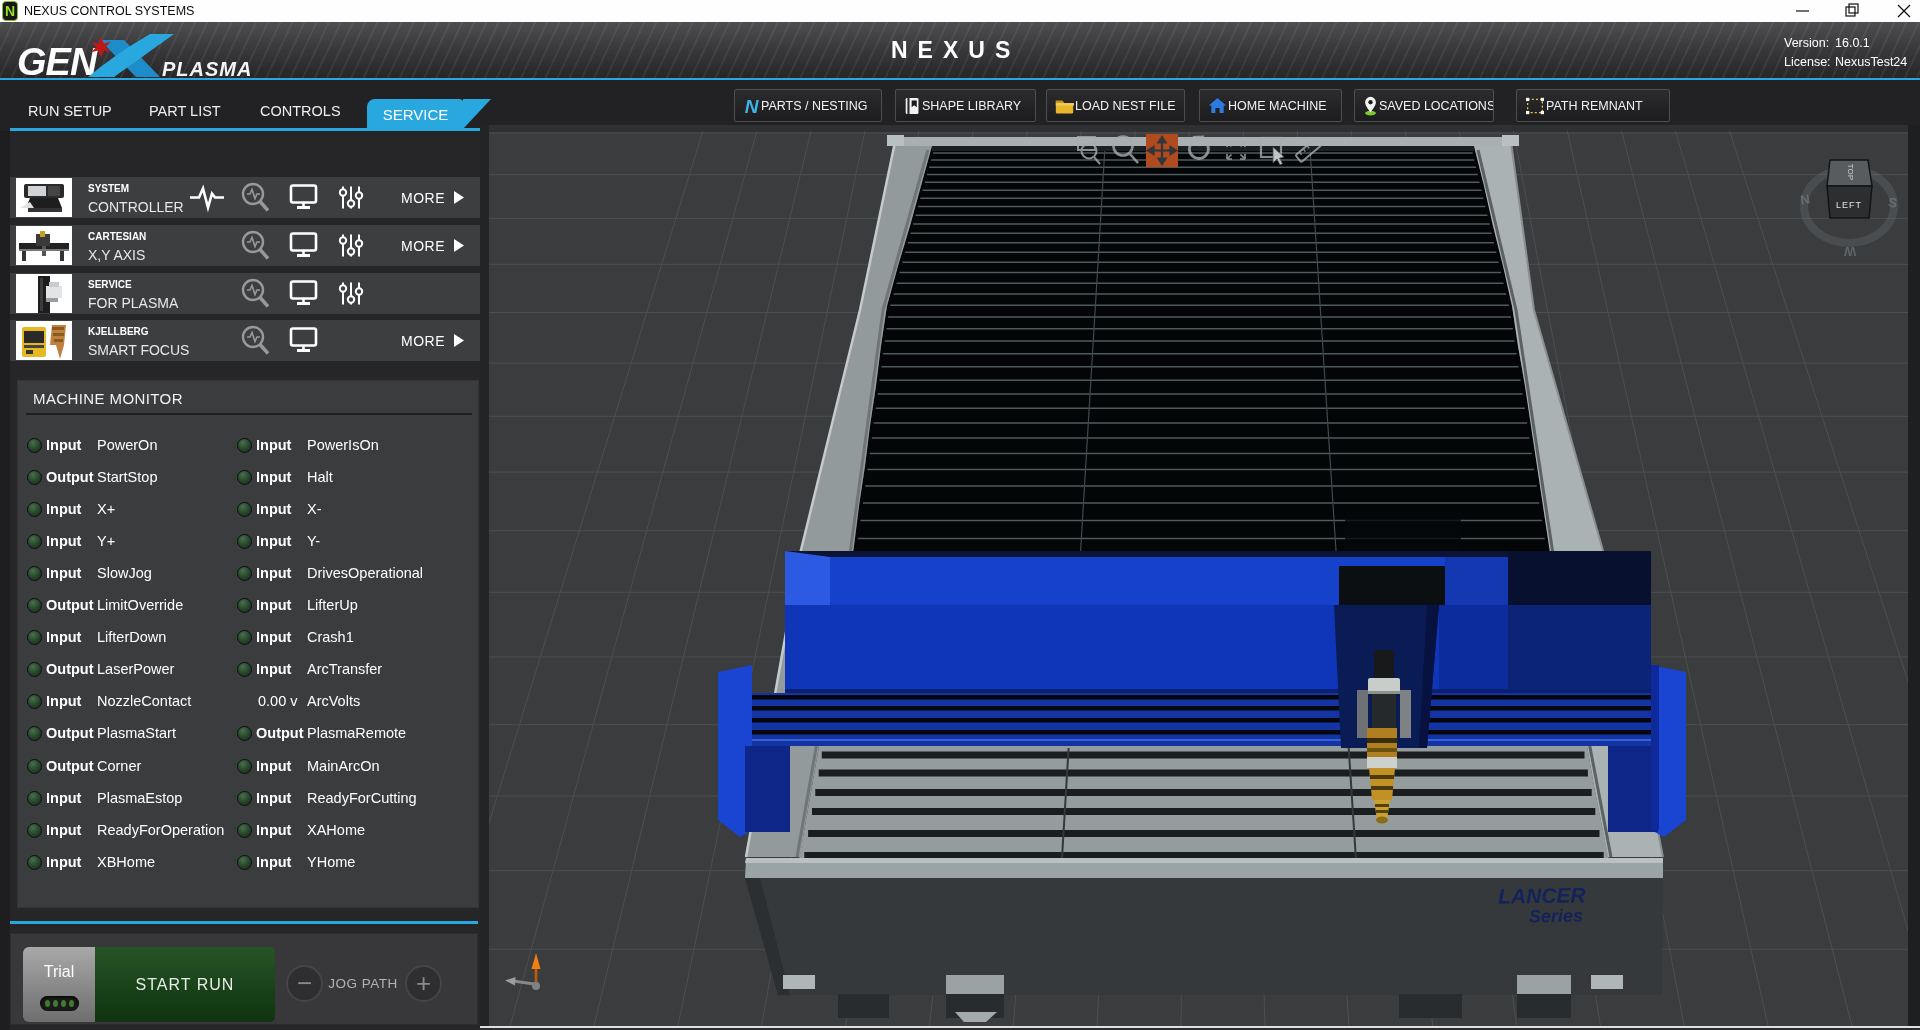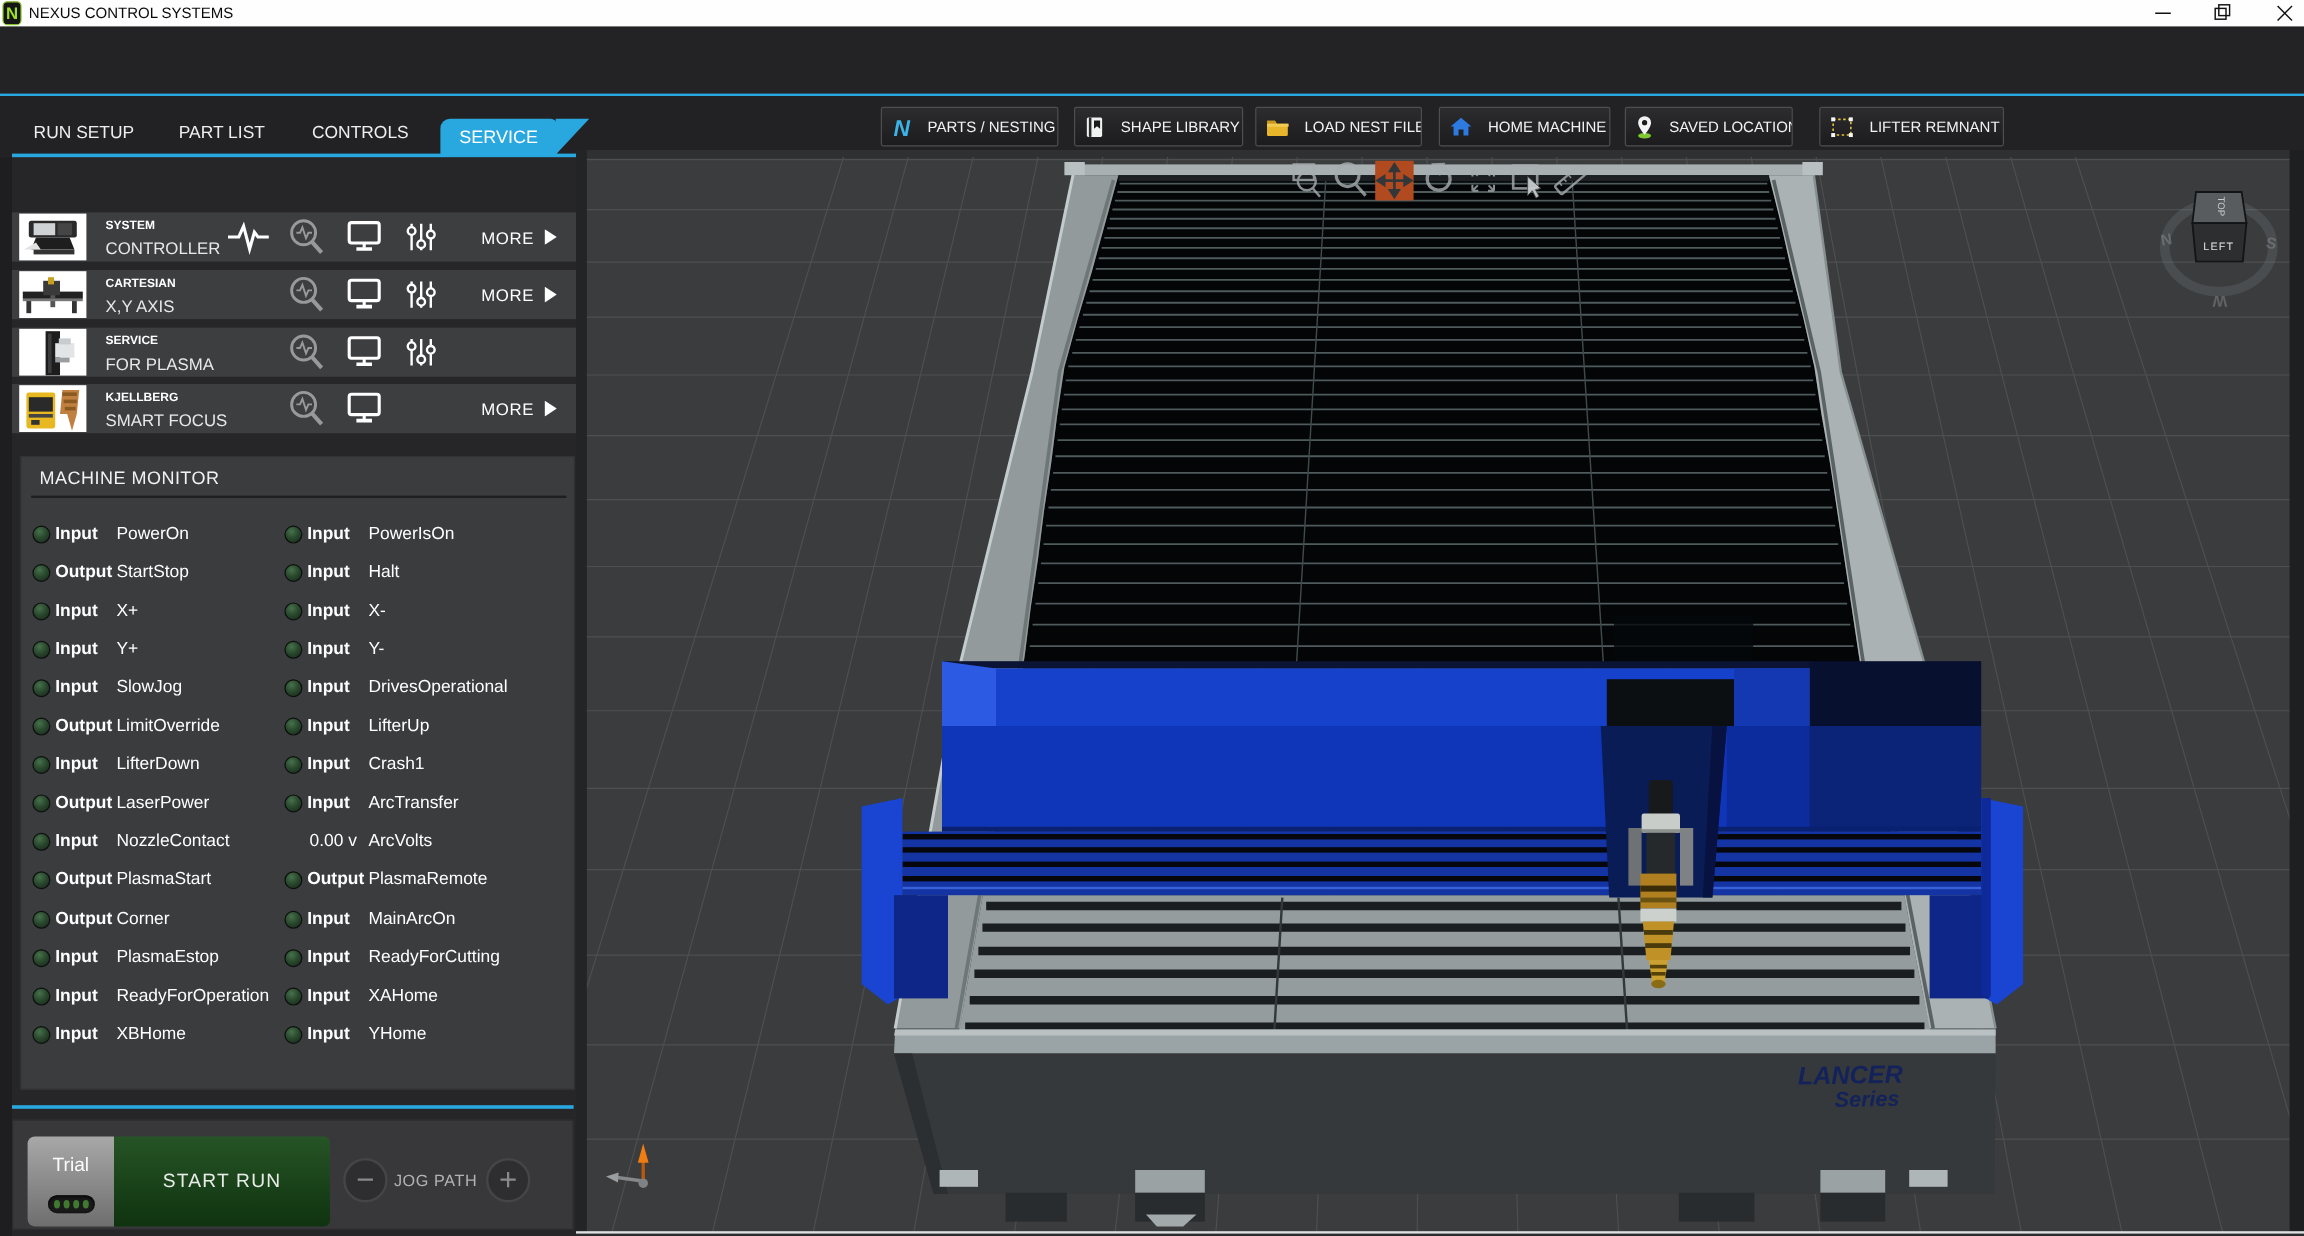--- a/index.html
+++ b/index.html
@@ -16,21 +16,21 @@
 #verinfo{position:absolute;left:1784px;top:12px;font-size:12.5px;color:#fff;line-height:19px;white-space:nowrap}
 #verinfo b{font-weight:normal;display:inline-block;width:51px}
 
 #tabrow{position:absolute;left:0;top:80px;width:1920px;height:48px;background:#222224}
 .tab{position:absolute;top:103px;height:26px;color:#efefef;font-size:14.5px;white-space:nowrap}
 #tab-service{position:absolute;left:367px;top:99px;width:97px;height:30px;background:#29a8e0;border-radius:8px 5px 0 0;color:#fff;font-size:15px;display:flex;align-items:center;justify-content:center}
 #tab-service:after{content:"";position:absolute;left:96px;top:0;border-left:28px solid #29a8e0;border-bottom:30px solid transparent;height:0;width:0}
 #bluebar2{position:absolute;left:10px;top:128px;width:470px;height:2.5px;background:#29a8e0;z-index:5}
 
 .tbtn{position:absolute;top:89px;height:33px;background:linear-gradient(#2c2c2e,#1c1c1e);border:1px solid #4e4e50;border-radius:2px;display:flex;align-items:center;padding-left:8px;color:#f2f2f2;font-size:12.5px;white-space:nowrap;overflow:hidden}
-.tbtn span{margin-left:13px;letter-spacing:0}
+.tbtn span{margin-left:1px;letter-spacing:0}
 .tbtn svg{flex-shrink:0}
 
 #lpanel{position:absolute;left:0;top:131px;width:490px;height:899px;background:#262628;border-left:10px solid #1e1e20}
 #monbar{position:absolute;left:10px;top:131px;width:470px;height:32px;background:repeating-linear-gradient(115deg,rgba(255,255,255,0.05) 0 2px,rgba(255,255,255,0) 2px 10px),linear-gradient(#7a7c7e,#4a4c4e);color:#fff;font-size:14.5px;letter-spacing:0.4px;line-height:32px}
 #monbar .tri{display:inline-block;margin:0 15px 0 20px;width:0;height:0;border-left:9px solid #fff;border-top:6.5px solid transparent;border-bottom:6.5px solid transparent;vertical-align:-1px}
 .drow{position:absolute;left:10px;width:470px;height:41px;background:#3d3e40}
 .thumb{position:absolute;left:6px;top:1px;width:56px;height:39px;background:#fff;overflow:hidden}
 .dtit{position:absolute;left:78px;top:3px;line-height:18px;color:#fff;font-size:14px;white-space:nowrap}
 .dtit b{display:block;font-size:10px}
 .dtit span{color:#e8e8e8}
@@ -66,20 +66,36 @@
 <svg id="winbtns" width="140" height="22">
         <g stroke="#111" stroke-width="1.2" fill="none">
           <line x1="16" y1="11" x2="29" y2="11"></line>
           <rect x="66" y="7" width="9" height="9"></rect>
           <rect x="69" y="4" width="9" height="9"></rect>
           <line x1="118" y1="5" x2="130" y2="17"></line>
           <line x1="130" y1="5" x2="118" y2="17"></line>
         </g>
       </svg>
 </div>
+<div id="header">
+<svg id="logo" width="280" height="48" viewBox="0 0 280 48">
+<text x="3" y="45" font-family="Liberation Sans, sans-serif" font-size="38" font-weight="bold" font-style="italic" fill="#fdfdfd" letter-spacing="-1">GEN</text>
+<polygon points="86,10 110,10 146,47 122,47" fill="#1f8cca"></polygon>
+<path d="M74 47 L100 47 L160 4 L136 4 Q100 25 74 47 Z" fill="#29a8e0"></path>
+<text x="148" y="46" font-family="Liberation Sans, sans-serif" font-size="20" font-weight="bold" font-style="italic" fill="#f2f4f6" letter-spacing="1">PLASMA</text>
+<g transform="translate(87,17) scale(1.15)">
+          <polygon points="0,-9 2.5,-3 8.5,-4.5 4,0 8.5,4.5 2.5,3 0,9 -2.5,3 -8.5,4.5 -4,0 -8.5,-4.5 -2.5,-3" fill="#c01818"></polygon>
+        </g>
+</svg>
+<div id="nexus">NEXUS</div>
+<div id="verinfo">
+        <div><b>Version:</b>16.0.1</div>
+        <div><b>License:</b>NexusTest24</div>
+      </div>
+</div>
 <div id="bluebar1"></div>
 <div id="tabrow"></div>
 <div class="tab" style="left:28px">RUN SETUP</div>
 <div class="tab" style="left:149px">PART LIST</div>
 <div class="tab" style="left:260px">CONTROLS</div>
 <div id="tab-service">SERVICE</div>
 <div id="bluebar2"></div>
 <div class="tbtn" style="left:734px;width:148px">
       <svg width="17" height="20" viewBox="0 0 17 20">
         <text x="8.5" y="17" font-size="19" font-weight="bold" fill="#3cb4e8" text-anchor="middle" font-family="Liberation Sans, sans-serif" font-style="italic">N</text>
@@ -117,21 +133,21 @@
       <span>SAVED LOCATIONS</span>
     </div>
     <div class="tbtn" style="left:1516px;width:154px">
       <svg width="20" height="18" viewBox="0 0 24 22">
         <rect x="3" y="3" width="18" height="16" fill="none" stroke="#e8c43a" stroke-width="1.6" stroke-dasharray="2.5 2.6"></rect>
         <rect x="1" y="1" width="4" height="4" fill="#f5f7f7"></rect>
         <rect x="19" y="1" width="4" height="4" fill="#f5f7f7"></rect>
         <rect x="1" y="17" width="4" height="4" fill="#f5f7f7"></rect>
         <rect x="19" y="17" width="4" height="4" fill="#f5f7f7"></rect>
       </svg>
-      <span>LIFTER REMNANT</span>
+      <span>PATH REMNANT</span>
     </div>
 <div id="lpanel"></div>
 <div class="drow" style="top:177px">
       <div class="thumb"><svg width="56" height="41" viewBox="0 0 56 41">
           <rect x="8" y="6" width="40" height="14" rx="2" fill="#2a2a2a"></rect>
           <rect x="12" y="8" width="18" height="10" fill="#cfd3d5"></rect>
           <rect x="32" y="8" width="12" height="10" fill="#454545"></rect>
           <polygon points="14,20 42,20 46,30 10,30" fill="#1e1e1e"></polygon>
           <rect x="12" y="30" width="34" height="4" fill="#333"></rect>
           <polygon points="4,30 14,24 18,30" fill="#dfe1e3"></polygon>

